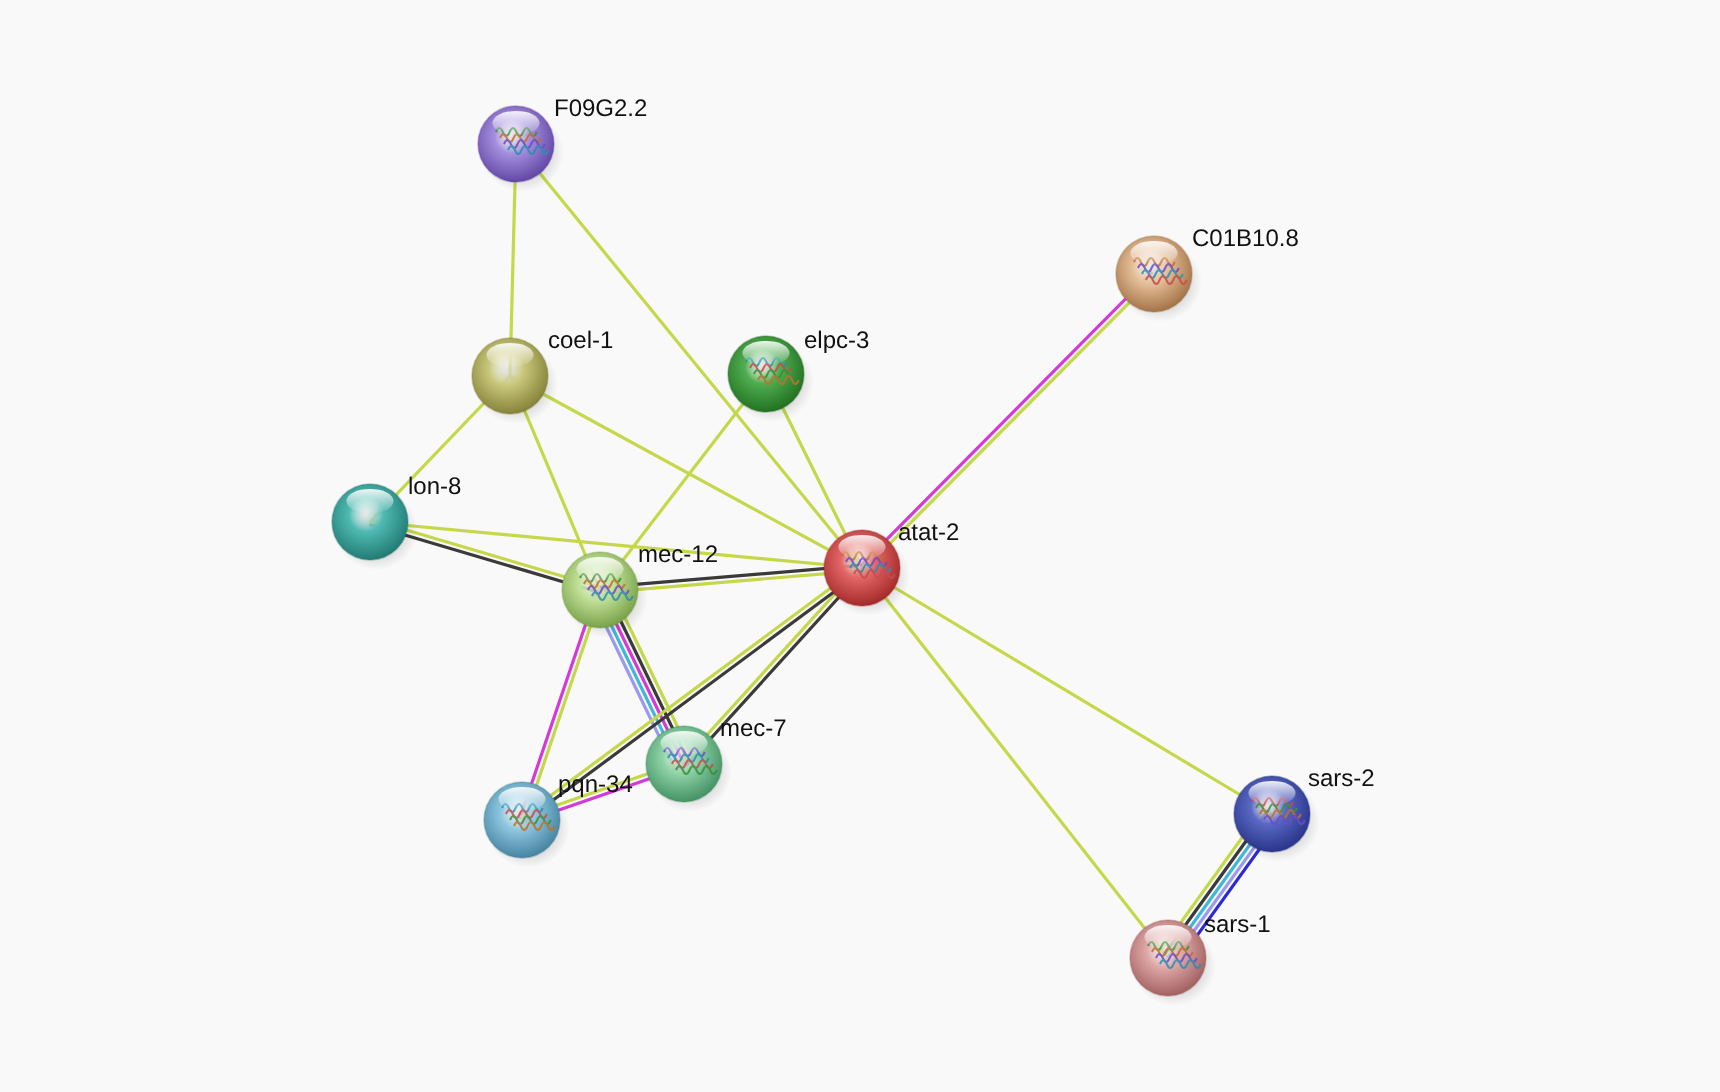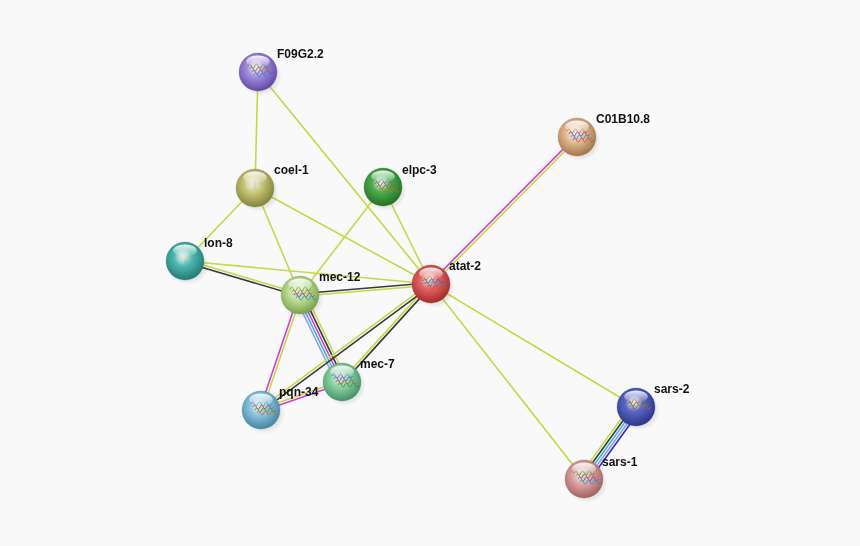--- a/index.html
+++ b/index.html
@@ -1,21 +1,21 @@
 <!DOCTYPE html>
 <html><head>
   <meta charset="utf-8">
   <style>
     html, body { margin: 0; padding: 0; }
     body {
       width: 860px; height: 546px; overflow: hidden;
       background: #f9f9f9;
       font-family: "Liberation Sans", sans-serif;
     }
-    #canvas { position: relative; width: 860px; height: 402px; font-weight: bold; }
+    #canvas { position: relative; width: 860px; height: 402px; }
     svg#network { position: absolute; left: 0; top: 0; }
     .node-label {
       font-family: "Liberation Sans", sans-serif;
       font-size: 12px;
       fill: #111;
     }
     .node { cursor: pointer; }
   </style>
 </head>
 <body style="background: rgb(249, 249, 249);">

